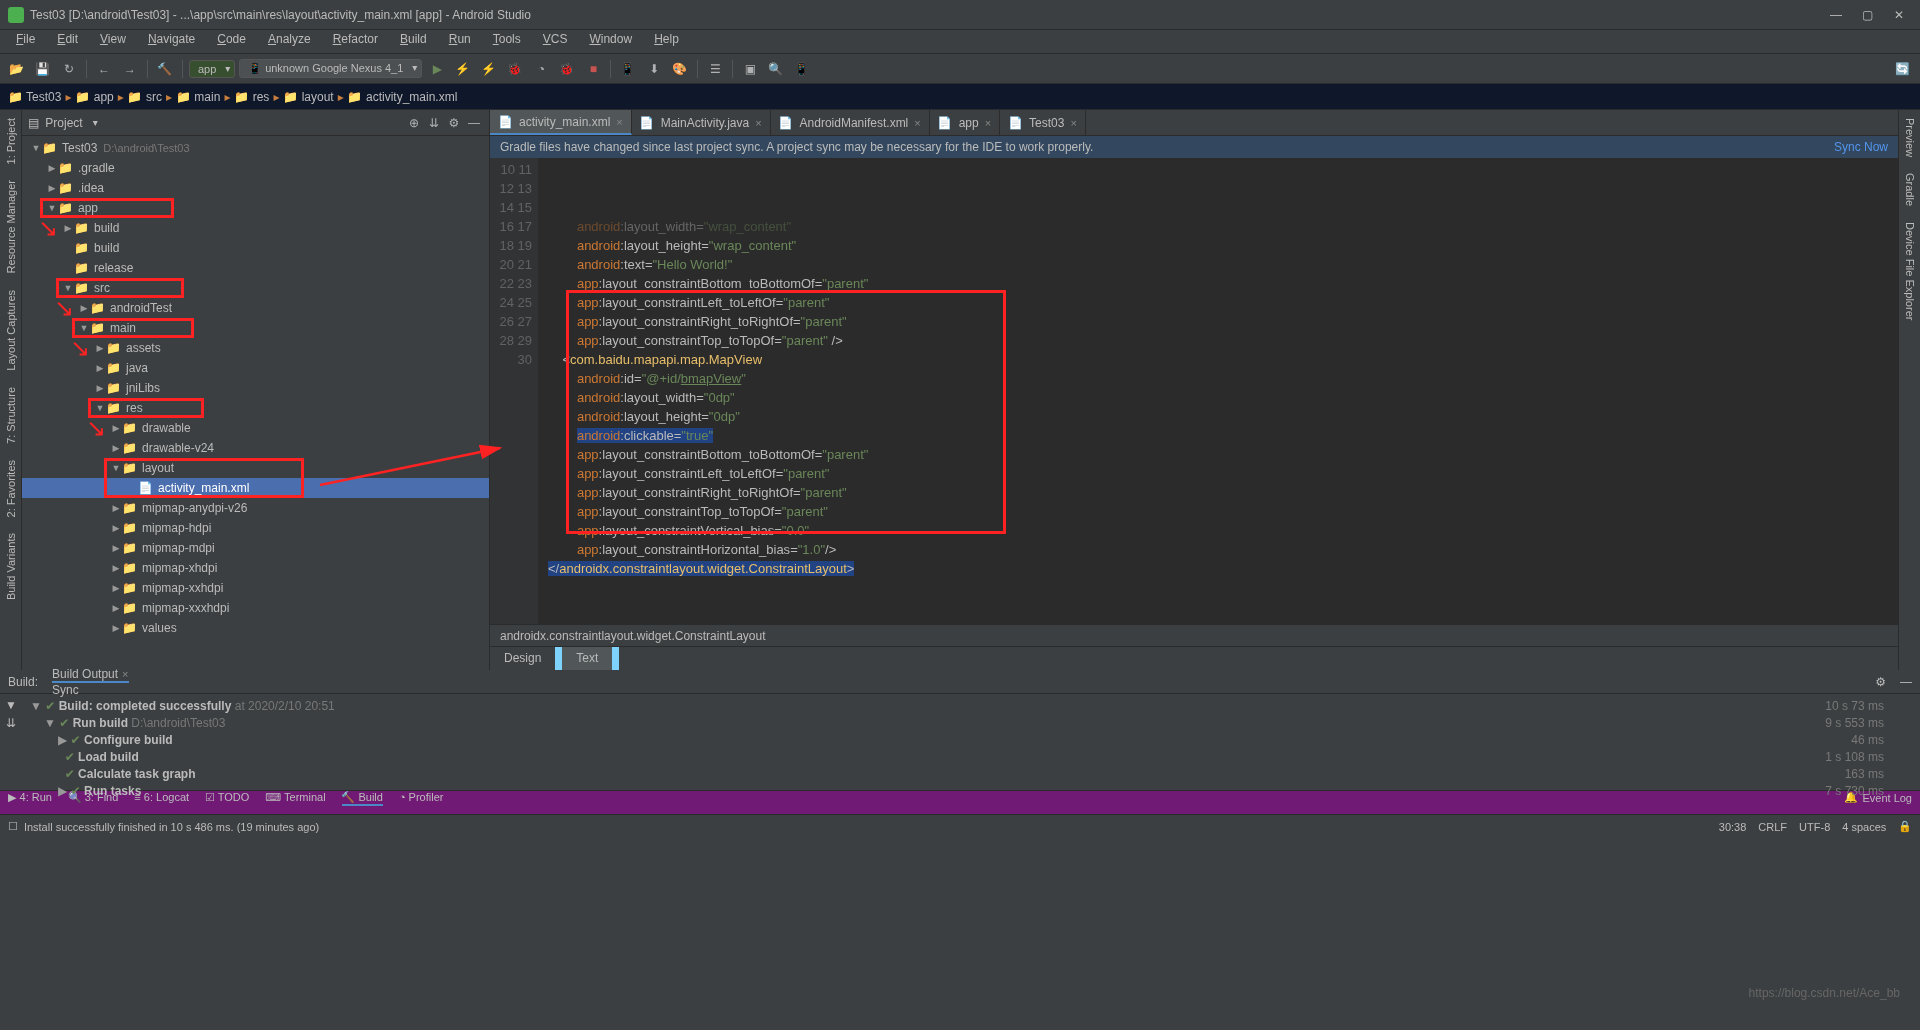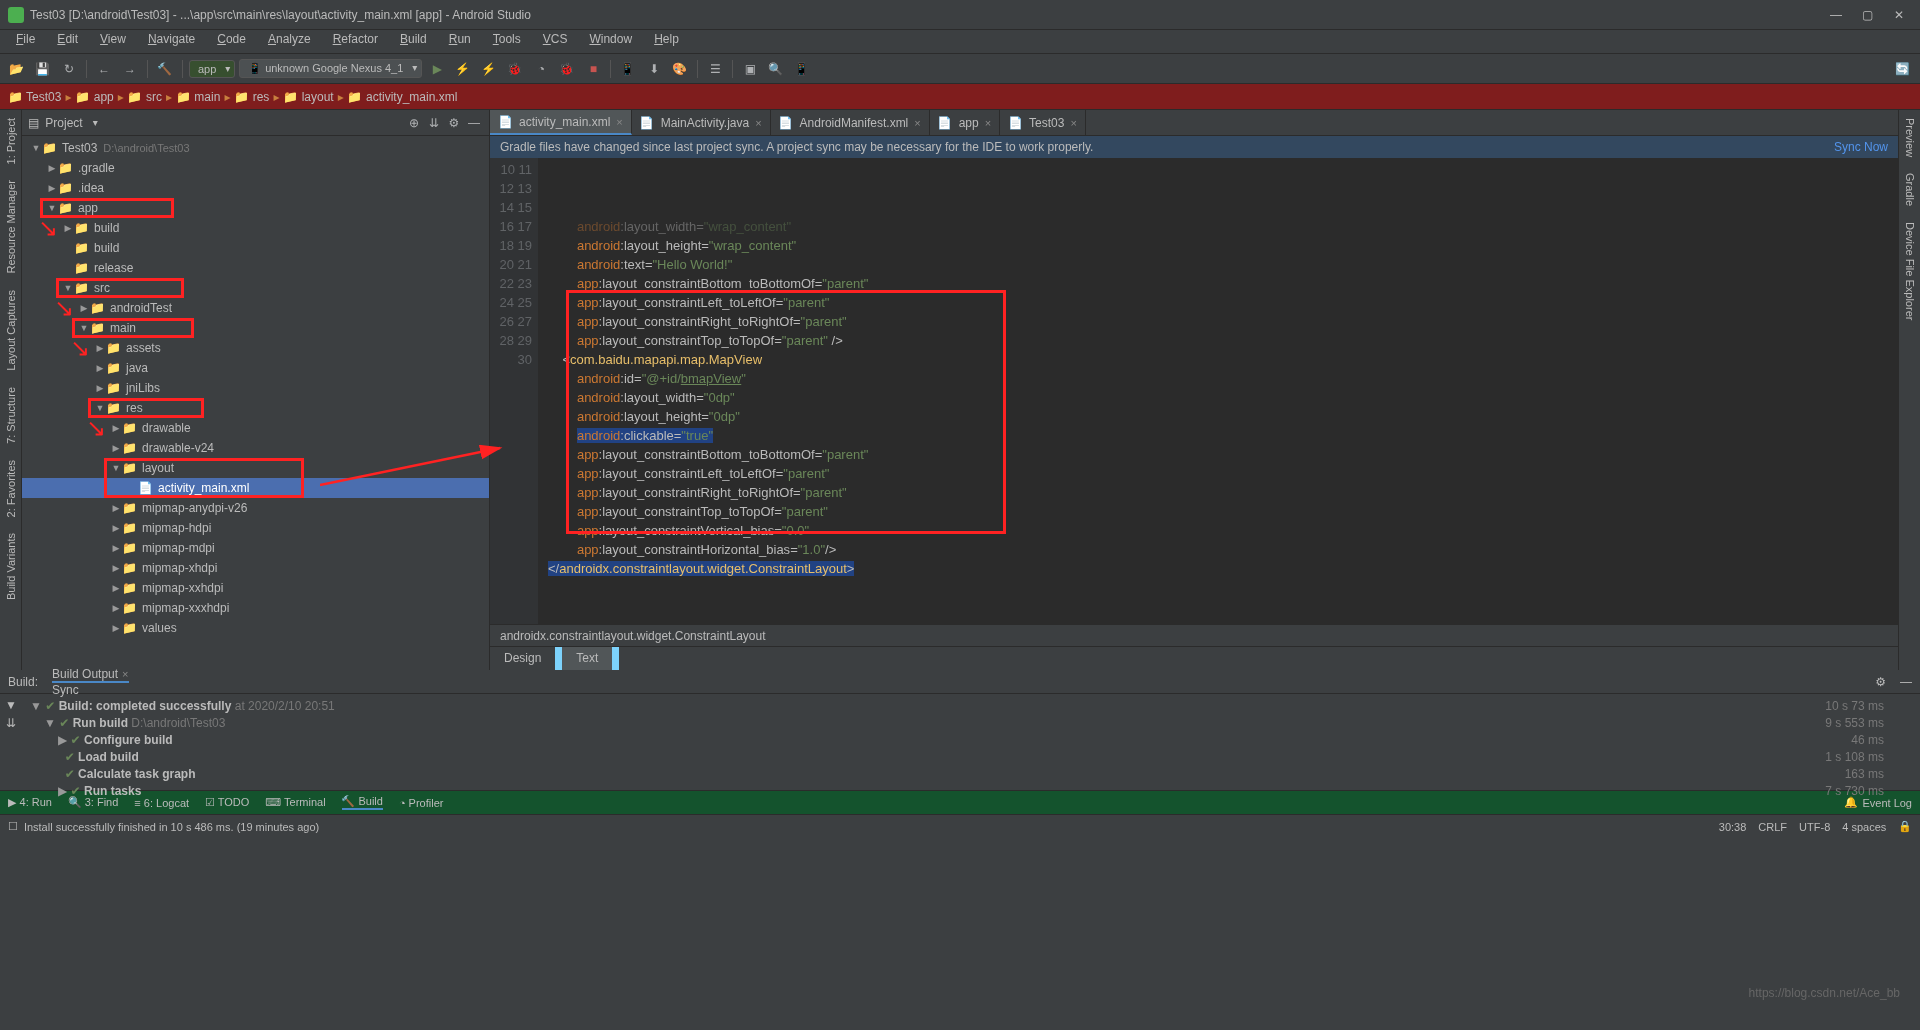--- a/index.html
+++ b/index.html
@@ -11,21 +11,21 @@
 .titlebar .win-btn { width: 14px; height: 14px; color: #bbbbbb; cursor: pointer; }
 .menubar { height: 24px; background: #3c3f41; display: flex; align-items: flex-start; padding: 0 8px; gap: 6px; border-bottom: 1px solid #2b2b2b; }
 .menubar .menu-item { padding: 2px 8px; cursor: pointer; color: #bbbbbb; font-size: 12px; }
 .menubar .menu-item u { text-decoration: underline; }
 .toolbar { height: 30px; background: #3c3f41; display: flex; align-items: center; padding: 0 6px; gap: 4px; border-bottom: 1px solid #2b2b2b; }
 .toolbar .tb-btn { width: 22px; height: 22px; display: flex; align-items: center; justify-content: center; cursor: pointer; color: #afb1b3; }
 .toolbar .sep { width: 1px; height: 18px; background: #555; margin: 0 2px; }
 .toolbar .combo { background: #4c5052; border: 1px solid #555; border-radius: 3px; padding: 2px 18px 2px 8px; color: #bbbbbb; font-size: 11px; position: relative; cursor: pointer; }
 .toolbar .combo::after { content: "▾"; position: absolute; right: 4px; top: 2px; font-size: 10px; }
 .toolbar .app-combo { background: #374f2f; }
-.breadcrumb { height: 26px; background: #7f1d1d; display: flex; align-items: center; padding: 0 8px; gap: 4px; border-bottom: 1px solid #2b2b2b; font-size: 12px; }
+.breadcrumb { height: 26px; background: #0f172a; display: flex; align-items: center; padding: 0 8px; gap: 4px; border-bottom: 1px solid #2b2b2b; font-size: 12px; }
 .breadcrumb .crumb { display: flex; align-items: center; gap: 4px; color: #bbbbbb; cursor: pointer; }
 .main-area { display: flex; height: 560px; }
 .left-gutter { width: 22px; background: #3c3f41; border-right: 1px solid #2b2b2b; display: flex; flex-direction: column; align-items: center; padding-top: 4px; gap: 8px; }
 .left-gutter .vtab { writing-mode: vertical-rl; transform: rotate(180deg); font-size: 11px; padding: 4px 2px; cursor: pointer; color: #bbbbbb; }
 .right-gutter { width: 22px; background: #3c3f41; border-left: 1px solid #2b2b2b; display: flex; flex-direction: column; align-items: center; padding-top: 4px; gap: 8px; }
 .right-gutter .vtab { writing-mode: vertical-rl; font-size: 11px; padding: 4px 2px; cursor: pointer; color: #bbbbbb; }
 .project-panel { width: 468px; background: #3c3f41; border-right: 1px solid #2b2b2b; display: flex; flex-direction: column; }
 .project-header { height: 26px; display: flex; align-items: center; padding: 0 6px; border-bottom: 1px solid #2b2b2b; background: #3c3f41; }
 .project-header .title { flex: 1; display: flex; align-items: center; gap: 6px; }
 .project-header .dropdown-arrow { font-size: 10px; margin-left: 4px; }
@@ -68,21 +68,21 @@
 .build-header .btab { cursor: pointer; display: flex; align-items: center; gap: 4px; }
 .build-header .btab.active { border-bottom: 2px solid #4a88c7; }
 .build-header .close { color: #888; font-size: 11px; }
 .build-body { display: flex; height: 96px; }
 .build-side { width: 22px; background: #3c3f41; display: flex; flex-direction: column; align-items: center; padding-top: 4px; gap: 4px; }
 .build-tree { flex: 1; padding: 4px 8px; line-height: 17px; font-size: 12px; position: relative; }
 .build-tree .ok { color: #6a8759; }
 .build-tree .gray { color: #787878; }
 .build-times { position: absolute; right: 14px; top: 4px; text-align: right; line-height: 17px; color: #787878; }
 .build-right-gutter { width: 22px; background: #3c3f41; display: flex; flex-direction: column; }
-.bottom-bar { height: 24px; background: #14532d; border-top: 1px solid #2b2b2b; display: flex; align-items: center; padding: 0 8px; gap: 16px; }
+.bottom-bar { height: 24px; background: #701a75; border-top: 1px solid #2b2b2b; display: flex; align-items: flex-start; padding: 0 8px; gap: 16px; }
 .bottom-bar .btab { cursor: pointer; display: flex; align-items: center; gap: 4px; font-size: 11px; color: #bbbbbb; }
 .bottom-bar .btab.active { border-bottom: 2px solid #4a88c7; }
 .status-bar { height: 24px; background: #3c3f41; border-top: 1px solid #2b2b2b; display: flex; align-items: center; padding: 0 8px; color: #bbbbbb; font-size: 11px; }
 .status-bar .msg { flex: 1; }
 .status-bar .item { margin-left: 12px; }
 .watermark { position: absolute; right: 20px; bottom: 30px; color: #666; font-size: 12px; z-index: 10; }
 svg.red-arrow-line { position: absolute; pointer-events: none; z-index: 5; }
 </style>
 </head>
 <body>

